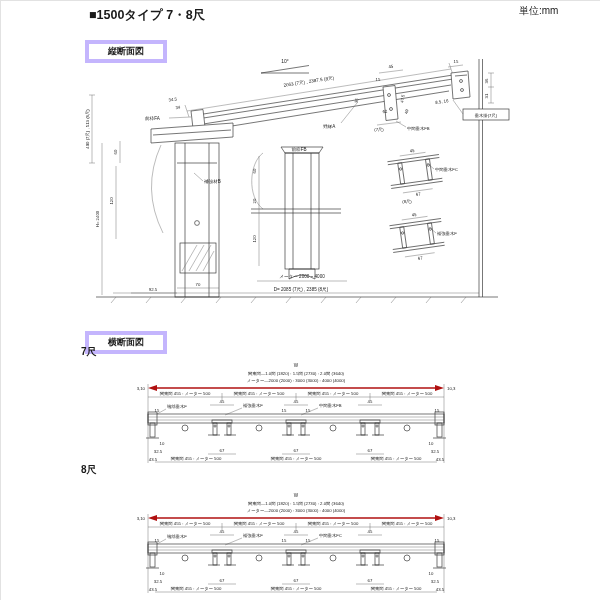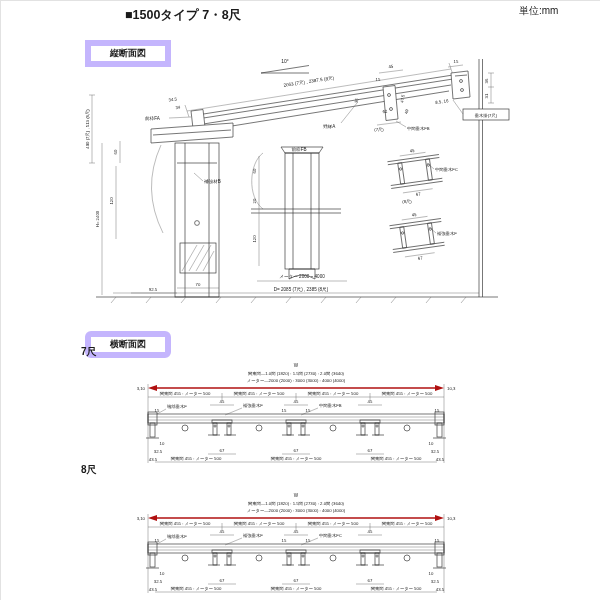--- a/index.html
+++ b/index.html
@@ -1,22 +1,22 @@
 <!DOCTYPE html>
 <html><head>
 <meta charset="utf-8">
 <style>
   html,body{margin:0;padding:0;background:#fff;}
   .page{position:relative;width:600px;height:600px;background:#fff;border:1px solid #e2e2e2;
         overflow:hidden;font-family:"Liberation Sans",sans-serif;color:#1a1a1a;}
-  .title{position:absolute;left:88px;top:6px;font-size:12.5px;font-weight:bold;margin-left:36px;}
+  .title{position:absolute;left:88px;top:6px;font-size:12.5px;font-weight:bold;}
   .unit{position:absolute;left:518px;top:3px;font-size:10px;}
-  .boxlabel{position:absolute;border:6px solid #c4b5fd;font-size:9px;font-weight:bold;
+  .boxlabel{position:absolute;border:4px solid #c4b5fd;font-size:9px;font-weight:bold;
             text-align:center;width:74px;padding:1px 0;background:#fff;}
-  .bl1{left:84px;top:39px;} .bl2{left:84px;top:330px;border-radius:6px;}
+  .bl1{left:84px;top:39px;} .bl2{left:84px;top:330px;}
   .shaku{position:absolute;font-size:10px;font-weight:bold;}
   .s7{left:80px;top:344px;text-align:center;} .s8{left:80px;top:462px;}
   svg{position:absolute;left:0;top:0;}
   svg .ln{stroke:#3c3c3c;stroke-width:0.7;fill:none;}
   svg .thin{stroke:#6a6a6a;stroke-width:0.45;fill:none;}
   svg .fillw{fill:#fff;stroke:#3c3c3c;stroke-width:0.7;}
   svg text{fill:#1c1c1c;stroke:none;font-family:"Liberation Sans",sans-serif;}
   .t5{font-size:5px;} .t4{font-size:4.3px;} .t45{font-size:4.6px;}
   .red{stroke:#b01010;stroke-width:1.3;fill:none;}
   .redf{fill:#b01010;stroke:none;}

